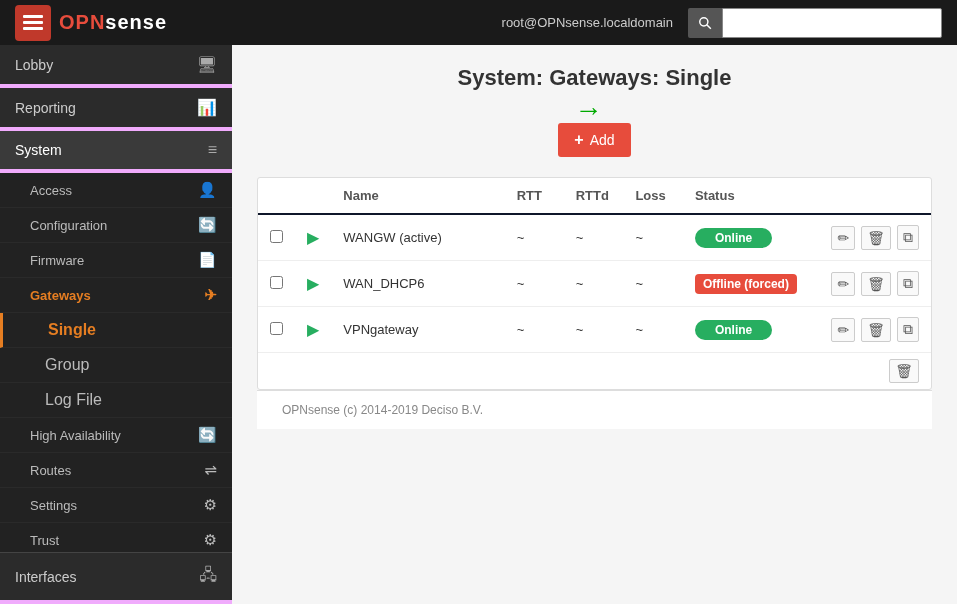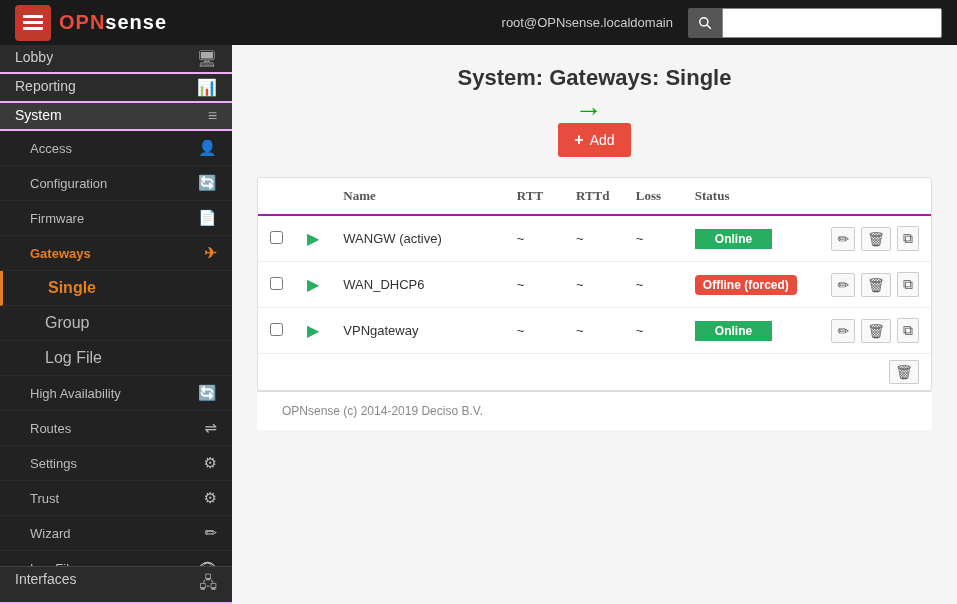--- a/index.html
+++ b/index.html
@@ -79,24 +79,25 @@
     
     .sidebar {
       width: 232px;
       background: #2b2b2b;
       color: #ccc;
       overflow-y: auto;
       flex-shrink: 0;
     }
     .sidebar-item {
       display: flex;
-      padding: 4px 15px;
+      align-items: center;
+      padding: 10px 15px;
       cursor: pointer;
       font-size: 14px;
-      border-bottom: 2px solid #f0abfc;
+      border-bottom: 4px solid #f0abfc;
       position: relative;
     }
     .sidebar-item.active { background: #3a3a3a; color: white; gap: 42px; }
     .sidebar-item .item-icon {
       margin-left: auto;
       font-size: 16px;
       color: #aaa;
     }
     .sidebar-item .item-label { flex: 1; }
 
@@ -165,22 +166,21 @@
     .table-container {
       background: white;
       border: 1px solid #ddd;
       border-radius: 3px;
     }
     table {
       width: 100%;
       border-collapse: collapse;
     }
     thead tr {
-      border-bottom: 2px solid #a21caf;
-      font-family: Liberation Serif, serif;
+      border-bottom: 2px solid #0f172a;
     }
     thead th {
       padding: 10px 12px;
       text-align: left;
       font-size: 13px;
       color: #555;
       font-weight: 600;
     }
     tbody tr {
       border-bottom: 1px solid #eee;
@@ -203,21 +203,21 @@
 
     .play-btn {
       color: #27ae60;
       font-size: 16px;
       cursor: pointer;
     }
     .badge-online {
       background: #27ae60;
       color: white;
       padding: 3px 20px;
-      border-radius: 0;
+      border-radius: 10px;
       font-size: 12px;
       font-weight: bold;
       display: inline-block;
     }
     .badge-offline {
       background: #e74c3c;
       color: white;
       padding: 3px 8px;
       border-radius: 4px;
       font-size: 12px;

